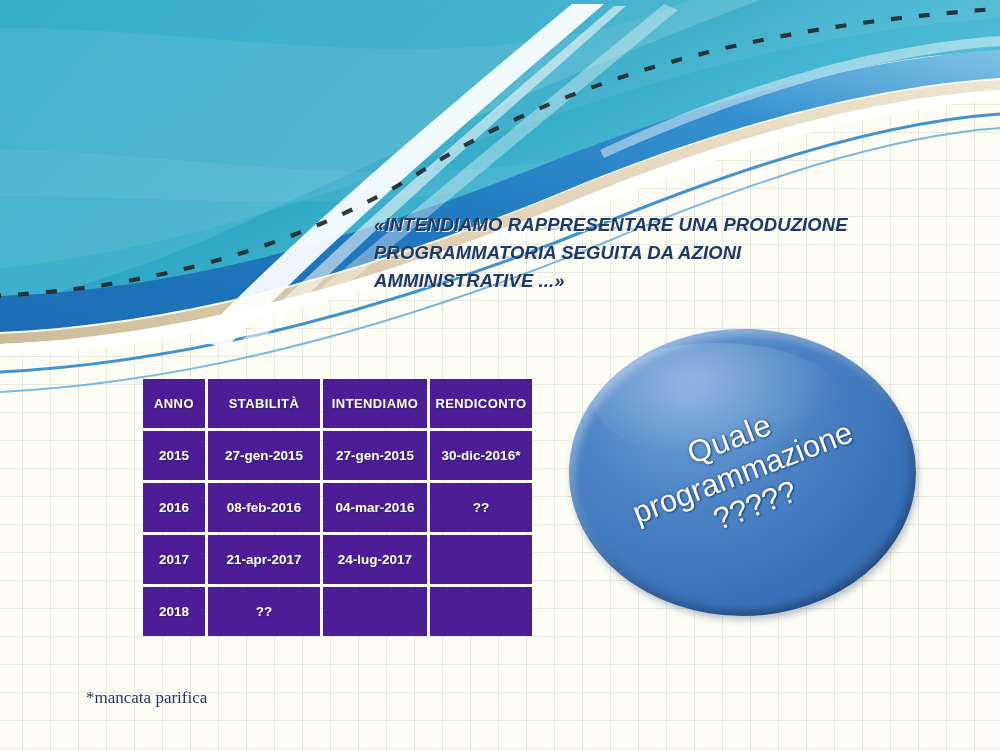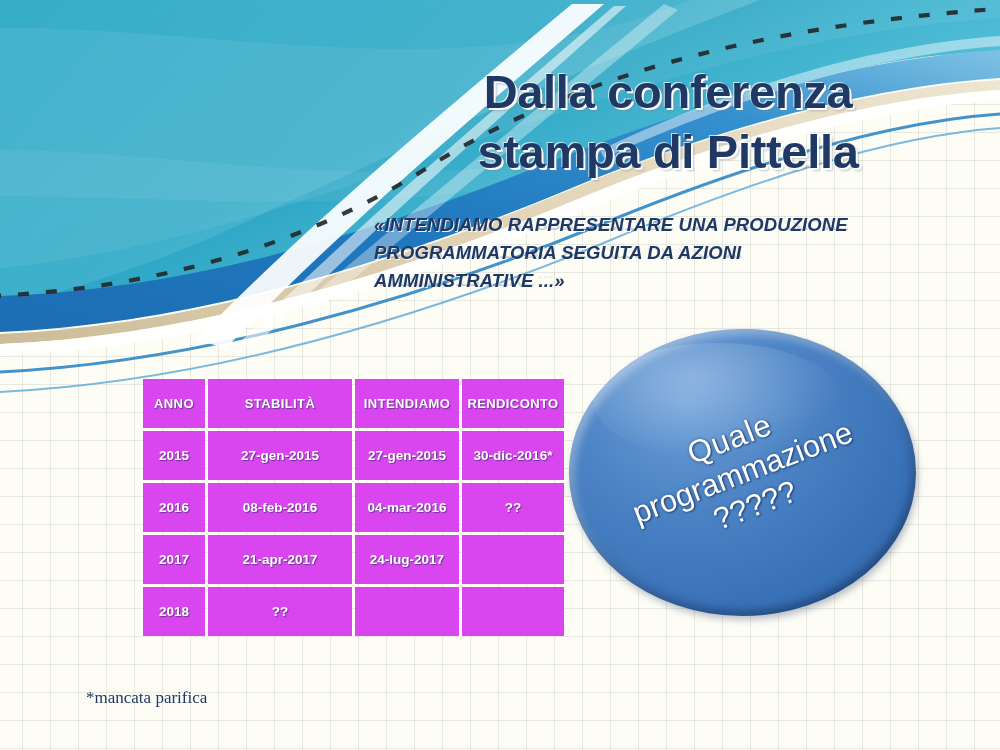--- a/index.html
+++ b/index.html
@@ -88,34 +88,34 @@
   
   #data-table {
     position: absolute;
     left: 140px;
     top: 376px;
     border-collapse: separate;
     border-spacing: 3px;
     background: transparent;
   }
   #data-table td, #data-table th {
-    background: #d946ef;
+    background: #4c1d95;
     color: #ffffff;
     text-align: center;
     vertical-align: middle;
     font-size: 13.5px;
     font-weight: bold;
     padding: 0;
     height: 49px;
     text-shadow: 1px 1px 1px rgba(20,40,70,0.55);
     box-shadow: inset 0 0 0 0 rgba(0,0,0,0);
   }
   #data-table th { font-size: 13px; letter-spacing: 0.4px; }
   .col-anno { width: 62px; }
-  .col-stab { width: 144px; margin-left: 13px; }
+  .col-stab { width: 112px; margin-left: 13px; }
   .col-coll  { width: 104px; }
   .col-rend  { width: 102px; }
   
   #footnote {
     position: absolute;
     left: 86px;
     top: 688px;
     font-size: 17px;
     color: #1F3864;
     font-family: Liberation Serif, serif;
@@ -243,24 +243,20 @@
                C486,130 356,244 252,350 Z" fill="#ffffff" opacity="0.55"></path>
       <path d="M664,4 C560,90 430,196 300,306 L312,314
                C442,204 574,96 678,10 Z" fill="#ffffff" opacity="0.35"></path>
       <path d="M1000,36 C880,44 740,84 600,150 L604,158
                C744,94 882,54 1000,46 Z" fill="#ffffff" opacity="0.45"></path>
 
       <path d="M-10,296 C140,290 300,250 430,166 C560,84 740,26 1010,8" fill="none" stroke="#25282B" stroke-width="4.2" stroke-dasharray="11 17" stroke-linecap="butt" opacity="0.92"></path>
     </g>
   </svg>
 
-  <div id="title-block">
-    <div class="title-line">Dalla conferenza</div>
-    <div class="title-line">stampa di Pittella</div>
-  </div>
 
   <div id="subtitle-block">
     <div class="sub-wrap">
       <div class="sub-line">«INTENDIAMO RAPPRESENTARE UNA PRODUZIONE</div>
       <div class="sub-refl">«INTENDIAMO RAPPRESENTARE UNA PRODUZIONE</div>
     </div>
     <div class="sub-wrap">
       <div class="sub-line">PROGRAMMATORIA SEGUITA DA AZIONI</div>
       <div class="sub-refl">PROGRAMMATORIA SEGUITA DA AZIONI</div>
     </div>

